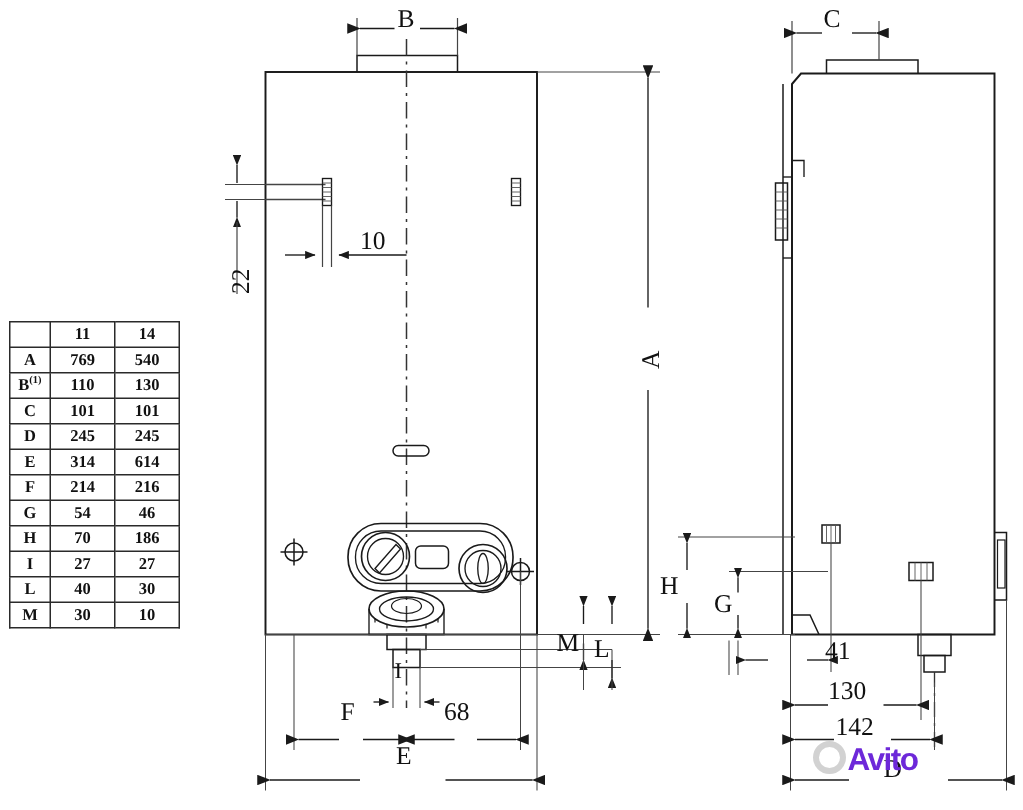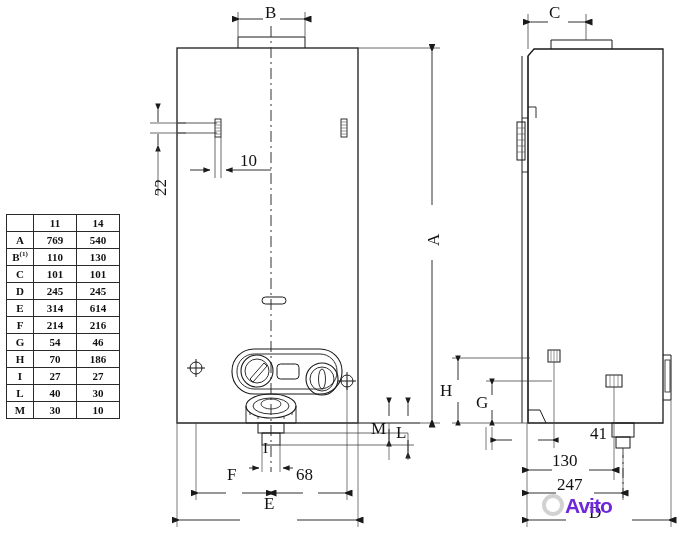--- a/index.html
+++ b/index.html
@@ -429,25 +429,25 @@
   <div class="dlabel" style="left:296px; top:466px;">68</div>
 
   <div class="dlabel" style="left:264px; top:495px;">E</div>
 
   <div class="dlabel" style="left:549px; top:4px;">C</div>
 
   <div class="dlabel" style="left:440px; top:382px;">H</div>
 
   <div class="dlabel" style="left:476px; top:394px;">G</div>
 
-  <div class="dlabel" style="left:590px; top:425px;">41</div>
+  <div class="dlabel" style="left:550px; top:425px;">41</div>
 
   <div class="dlabel" style="left:552px; top:452px;">130</div>
 
-  <div class="dlabel" style="left:557px; top:476px;">247</div>
+  <div class="dlabel" style="left:557px; top:476px;">142</div>
 
   <div class="dlabel" style="left:589px; top:504px;">D</div>
 
   <div class="watermark">
     <span class="wm-mark"></span><span>Avito</span>
   </div>
 
 </div>
 
 </body></html>

